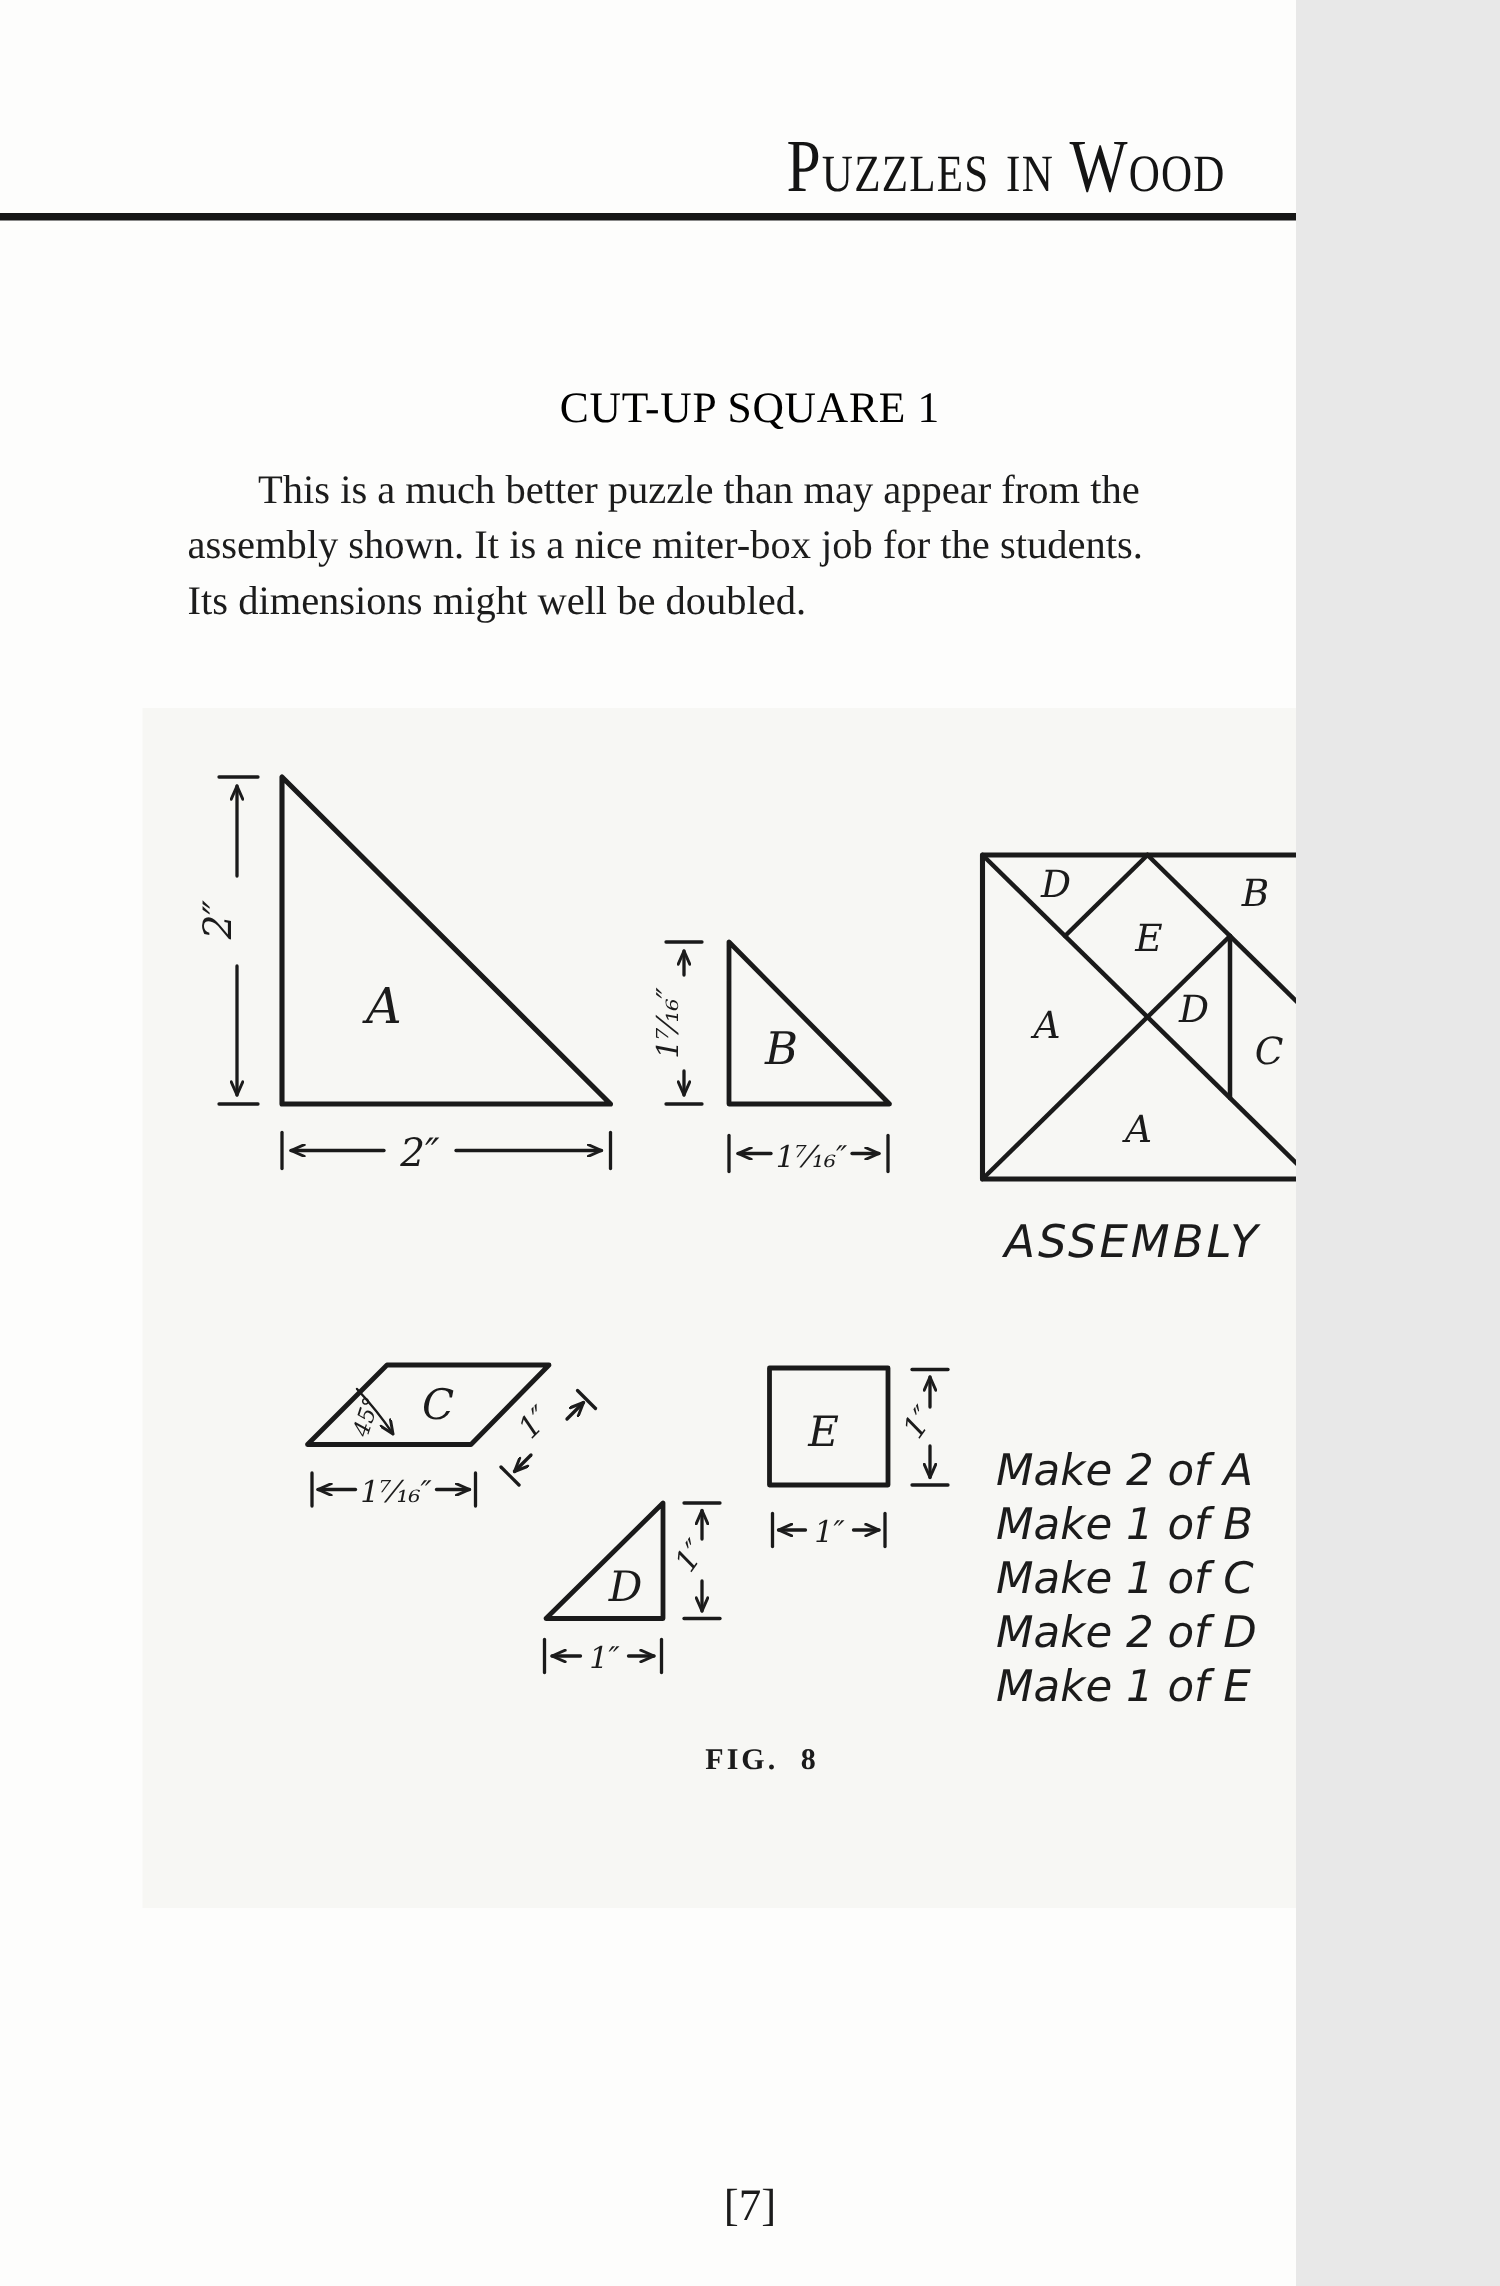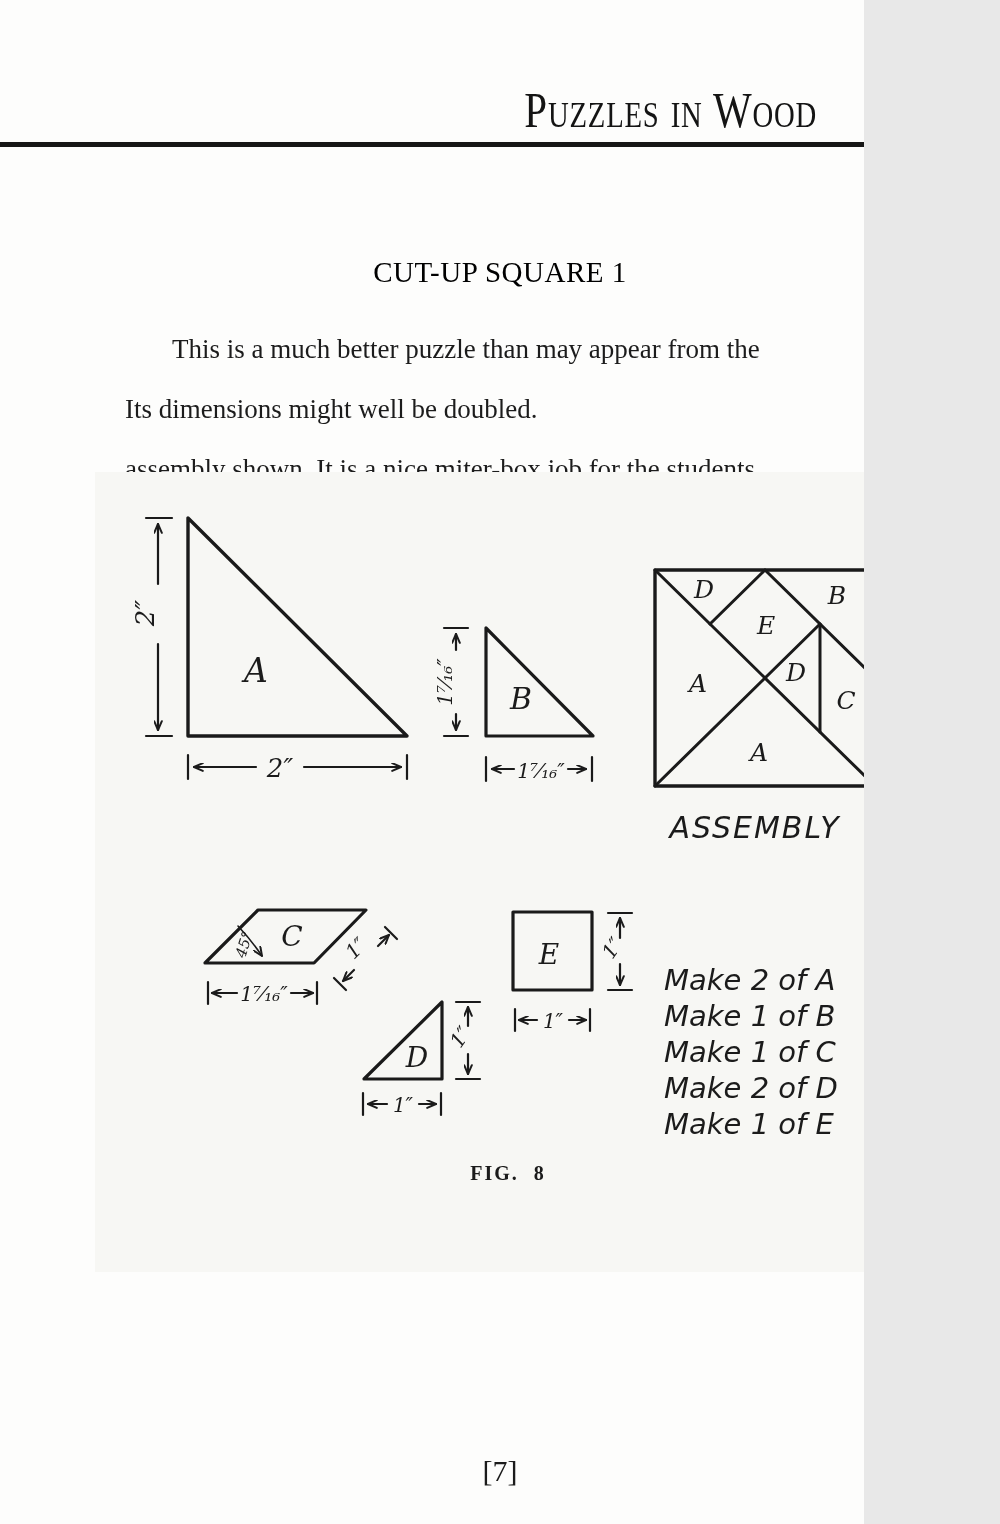--- a/index.html
+++ b/index.html
@@ -25,21 +25,21 @@
   }
   .section-title{
     position:absolute;left:0;top:256px;width:1000px;
     text-align:center;font-size:29px;letter-spacing:0.5px;
     color:#000000;
   }
   .body-par{
     position:absolute;left:125px;top:308px;width:780px;
     font-size:27px;line-height:37px;color:#1c1c1c;
   }
-  .body-par .line{white-space:nowrap;margin-top:23px;}
+  .body-par .line{white-space:nowrap;}
   .body-par .line.indent{text-indent:47px;}
   .figure-svg{position:absolute;left:0;top:0;}
   .fig-caption{
     position:absolute;left:0;top:1162px;width:1016px;
     text-align:center;font-weight:bold;font-size:20px;
     letter-spacing:2px;word-spacing:8px;color:#1b1b1b;
   }
   .page-num{
     position:absolute;left:0;top:1454px;width:1000px;
     text-align:center;font-size:30px;color:#1b1b1b;
@@ -55,22 +55,22 @@
 
 <div class="page">
 
   <div class="running-head">Puzzles in Wood</div>
   <div class="header-rule"></div>
 
   <div class="section-title">CUT-UP SQUARE 1</div>
 
   <div class="body-par">
     <div class="line indent">This is a much better puzzle than may appear from the</div>
+    <div class="line">assembly shown. It is a nice miter-box job for the students.</div>
     <div class="line">Its dimensions might well be doubled.</div>
-    <div class="line">assembly shown. It is a nice miter-box job for the students.</div>
   </div>
 
   <svg class="figure-svg" width="1000" height="1524" viewBox="0 0 1000 1524" stroke-linecap="round" stroke-linejoin="round">
     <defs>
       <marker id="arw" viewBox="0 0 10 8" refX="9" refY="4" markerWidth="11" markerHeight="9" orient="auto-start-reverse" markerUnits="userSpaceOnUse">
         <path d="M1,0.5 L9,4 L1,7.5" fill="none" stroke="#1c1c1c" stroke-width="1.8"></path>
       </marker>
     </defs>
 
     <rect x="95" y="472" width="810" height="800" fill="#f7f7f4"></rect>

